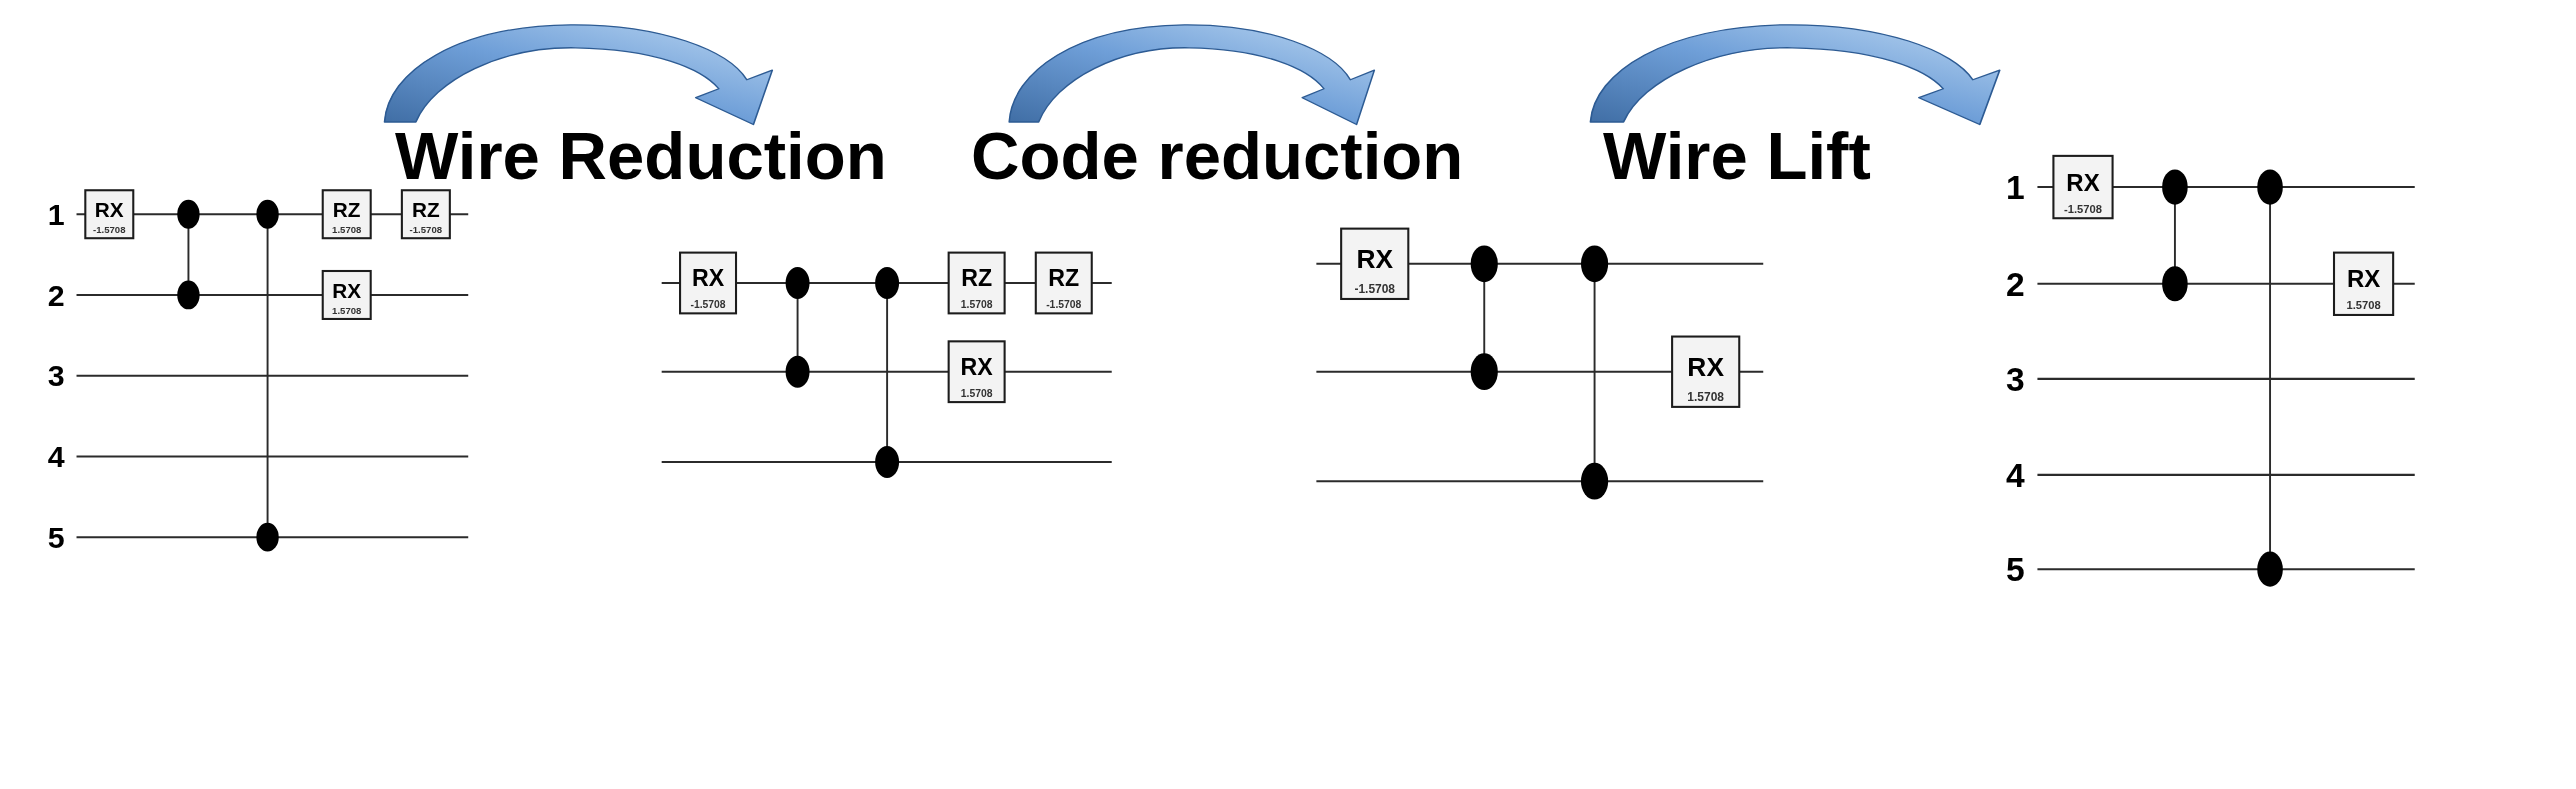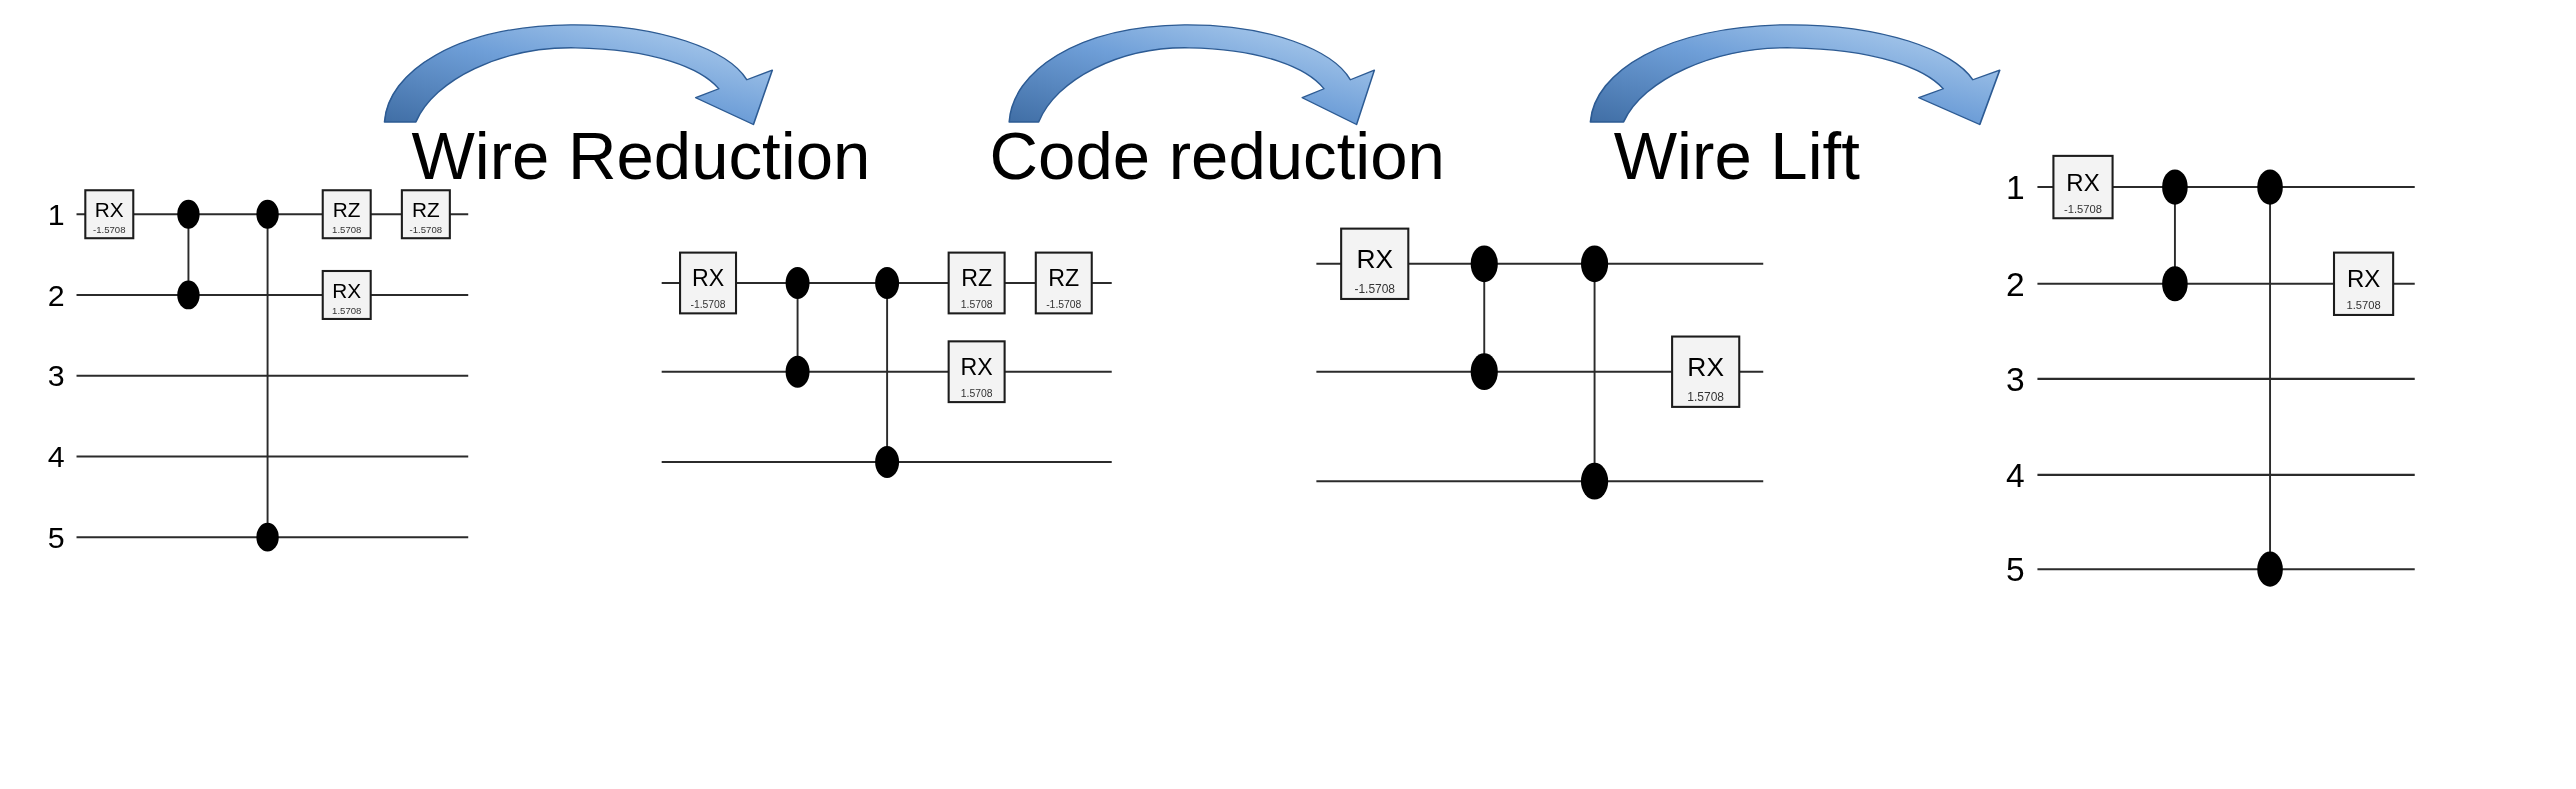--- a/index.html
+++ b/index.html
@@ -1,20 +1,20 @@
 <!DOCTYPE html>
 <html style="font-size:12.8px"><head>
 <meta charset="utf-8">
 <style>
   html,body{margin:0;padding:0;}
   body{
     width:2576px;height:789px;background:#ffffff;overflow:hidden;
     font-family:"Liberation Sans", sans-serif;
   }
-  .stage{position:relative;width:2576px;height:789px;background:#ffffff;}
+  .stage{position:relative;width:2576px;height:789px;background:#ffffff;font-weight:bold;}
   svg{display:block;width:100%;height:100%;}
   svg text{font-family:"Liberation Sans", sans-serif;}
   .step-title{font-size:84px;fill:#000000;}
   .arrow-shape{fill:url(#arrowGrad);stroke-width:2;stroke-linejoin:round;}
   .wire-label{fill:#000000;}
   .gate-label{fill:#000000;}
 </style>
 </head>
 <body>
 

